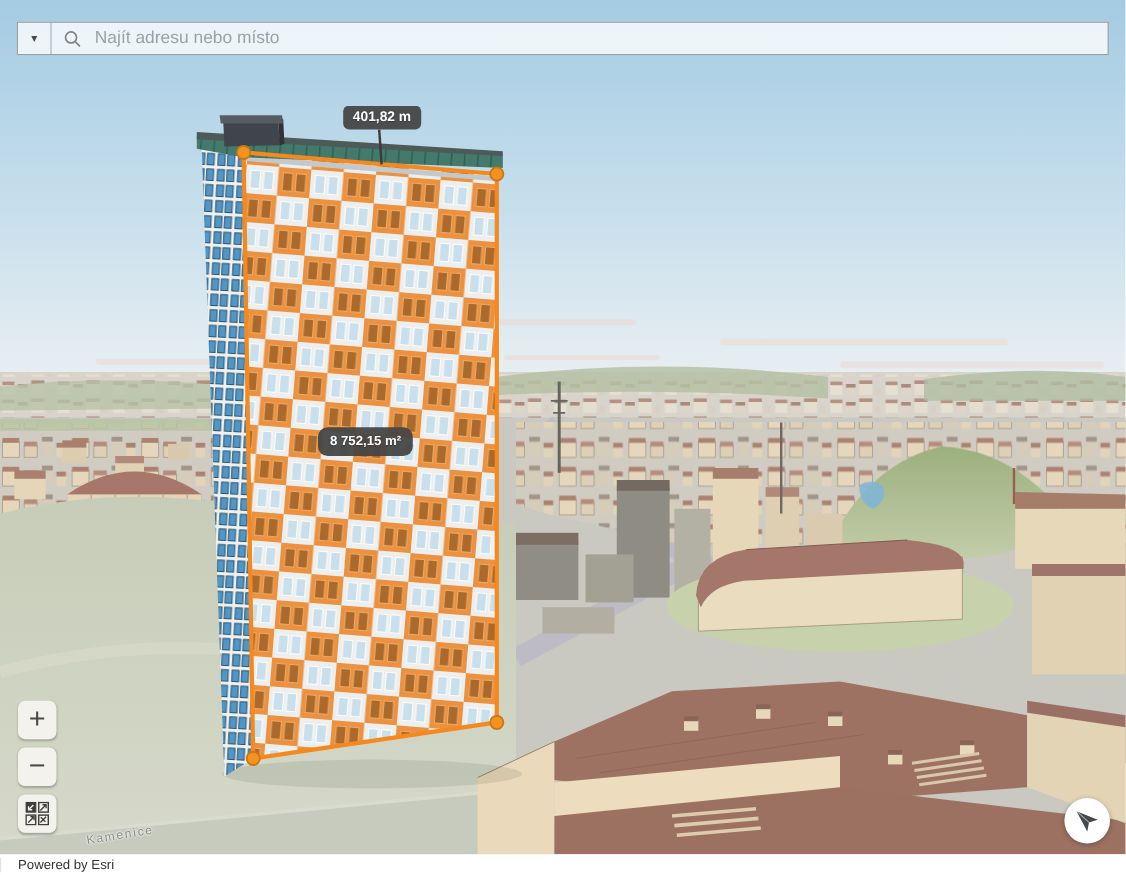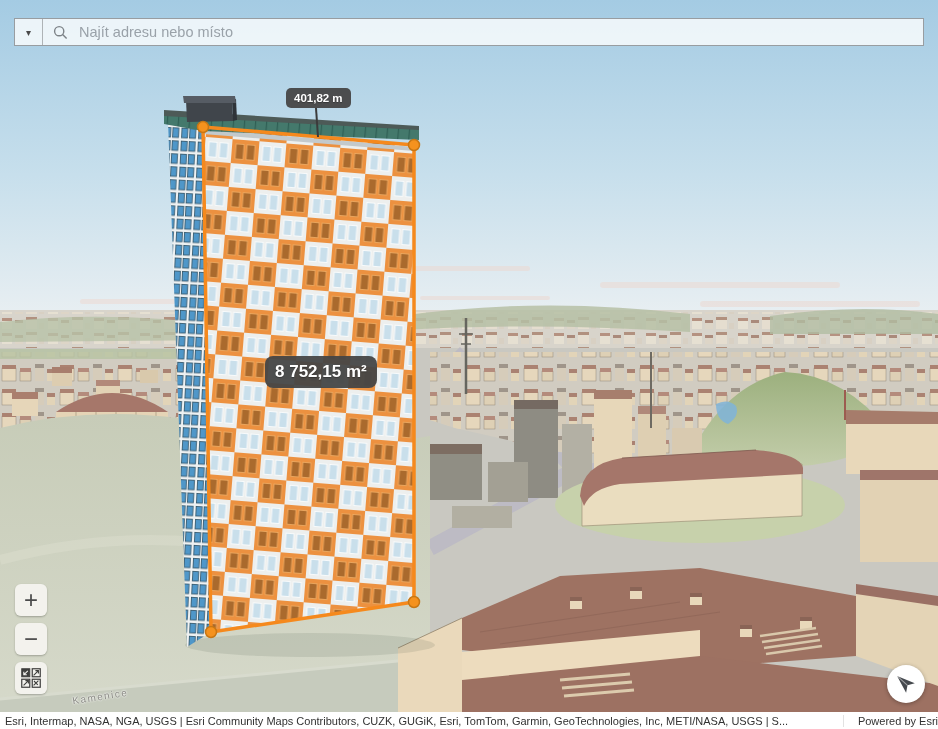--- a/index.html
+++ b/index.html
@@ -28,21 +28,21 @@
     font-size:14.5px;color:#14532d;font-family:"Liberation Sans",sans-serif;
   }
   .search-field input::placeholder{color:#9aa2a9;opacity:1;}
   
   .measure-label{
     position:absolute;color:#fff;font-weight:bold;text-align:center;
     background:rgba(70,70,70,0.95);white-space:nowrap;
     text-shadow:0 1px 1px rgba(0,0,0,.3);
   }
   .height-label{left:286px;top:88px;font-size:11.5px;padding:4px 8px;border-radius:5px;}
-  .area-label{left:265px;top:356px;font-size:17px;padding:6px 10px;border-radius:8px;}
+  .area-label{left:265px;top:356px;font-size:11px;padding:6px 10px;border-radius:8px;}
   
   .zoom-stack{position:absolute;left:15px;top:584px;display:flex;flex-direction:column;gap:7px;}
   .map-btn{
     width:32px;height:32px;border:none;border-radius:6px;cursor:pointer;padding:0;
     background:rgba(244,243,239,0.95);box-shadow:0 1px 2px rgba(0,0,0,.25);
     display:flex;align-items:center;justify-content:center;
     color:#4a4a4a;font-size:24px;font-weight:300;line-height:1;
     font-family:"Liberation Sans",sans-serif;
   }
   .compass-btn{
@@ -307,15 +307,14 @@
 <button class="compass-btn">
   <svg width="38" height="38" viewBox="0 0 38 38">
     <g transform="rotate(-48 19 19)">
       <polygon points="19,7 25.5,25 19,21 12.5,25" fill="#45494e"></polygon>
       <path d="M19,7 L19,21" stroke="#ffffff" stroke-width="1" opacity="0.5"></path>
     </g>
   </svg>
 </button>
 
 <div class="attribution">
-  <span class="sources">Esri, Intermap, NASA, NGA, USGS | Esri Community Maps Contributors, CUZK, GUGiK, Esri, TomTom, Garmin, GeoTechnologies, Inc, METI/NASA, USGS | S...</span>
   <span class="powered">Powered by Esri</span>
 </div>
 
 </body></html>

